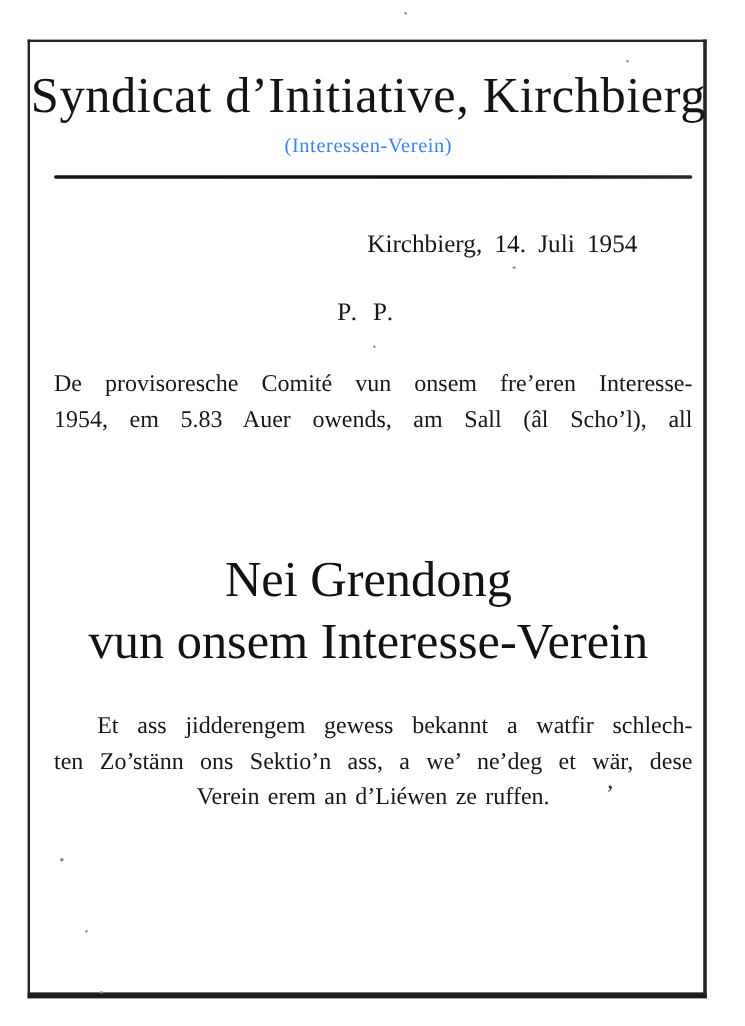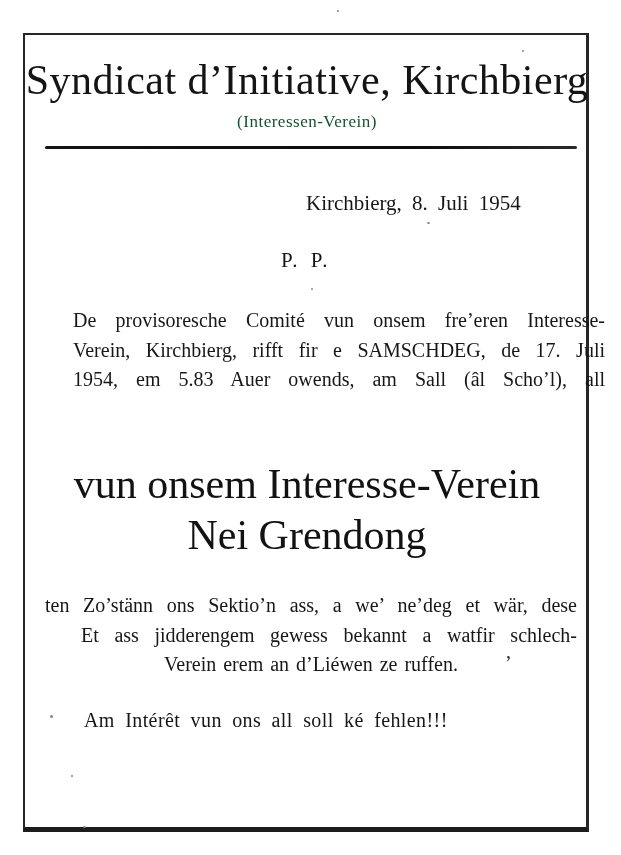--- a/index.html
+++ b/index.html
@@ -30,21 +30,21 @@
     letter-spacing: 0.5px;
     white-space: nowrap;
     color: #141414;
   }
   .subtitle {
     position: absolute;
     top: 112px; left: 23px; width: 568px;
     text-align: center;
     font-size: 17px;
     letter-spacing: 0.5px;
-    color: #14532d;
+    color: #3b82f6;
   }
   .rule {
     position: absolute;
     top: 146px; left: 45px;
     width: 532px; height: 3px;
     background: linear-gradient(to right, #141414 0%, #0c0c0c 70%, #2a2a2a 100%);
     border-radius: 2px;
   }
   .dateline {
     position: absolute;
@@ -62,21 +62,21 @@
     text-align: right;
   }
   .para {
     position: absolute;
     left: 45px; width: 532px;
     font-size: 20px;
     line-height: 29.5px;
     word-spacing: 2px;
     color: #171717;
   }
-  .para1 { top: 306px; margin-left: 28px; }
+  .para1 { top: 306px; }
   .para2 { top: 591px; }
   .jline { text-align: justify; text-align-last: justify; white-space: normal; }
   .indent { text-indent: 36px; }
   .plain { text-align: center; }
   .heading {
     position: absolute;
     top: 459px; left: 23px; width: 568px;
     text-align: center;
     font-size: 42px;
     line-height: 51px;
@@ -124,44 +124,42 @@
 <div class="canvas">
 
   <div class="frame"></div>
 
   <div class="title">Syndicat d’Initiative, Kirchbierg</div>
 
   <div class="subtitle">(Interessen-Verein)</div>
 
   <div class="rule"></div>
 
-  <div class="dateline">Kirchbierg, 8. Juli 1954</div>
+  <div class="dateline">Kirchbierg, 14. Juli 1954</div>
 
   <div class="pp">P. P.</div>
 
   <div class="para para1">
     <div class="jline">De provisoresche Comité vun onsem fre’eren Interesse-</div>
-    <div class="jline">Verein, Kirchbierg, rifft fir e SAMSCHDEG, de 17. Juli</div>
     <div class="jline">1954, em 5.83 Auer owends, am Sall (âl Scho’l), all</div>
   </div>
 
   <div class="heading">
+    <div>Nei Grendong</div>
     <div>vun onsem Interesse-Verein</div>
-    <div>Nei Grendong</div>
   </div>
 
   <div class="para para2">
+    <div class="jline indent">Et ass jidderengem gewess bekannt a watfir schlech-</div>
     <div class="jline">ten Zo’stänn ons Sektio’n ass, a we’ ne’deg et wär, dese</div>
-    <div class="jline indent">Et ass jidderengem gewess bekannt a watfir schlech-</div>
     <div class="plain">Verein erem an d’Liéwen ze ruffen.</div>
   </div>
 
   <span class="stray">,</span>
 
-  <div class="closing">Am Intérêt vun ons all soll ké fehlen!!!</div>
 
 
   <div class="speck sp1"></div>
   <div class="speck sp2"></div>
   <div class="speck sp3"></div>
   <div class="speck sp4"></div>
   <div class="speck sp5"></div>
   <div class="speck sp6"></div>
   <div class="speck sp7"></div>
 

